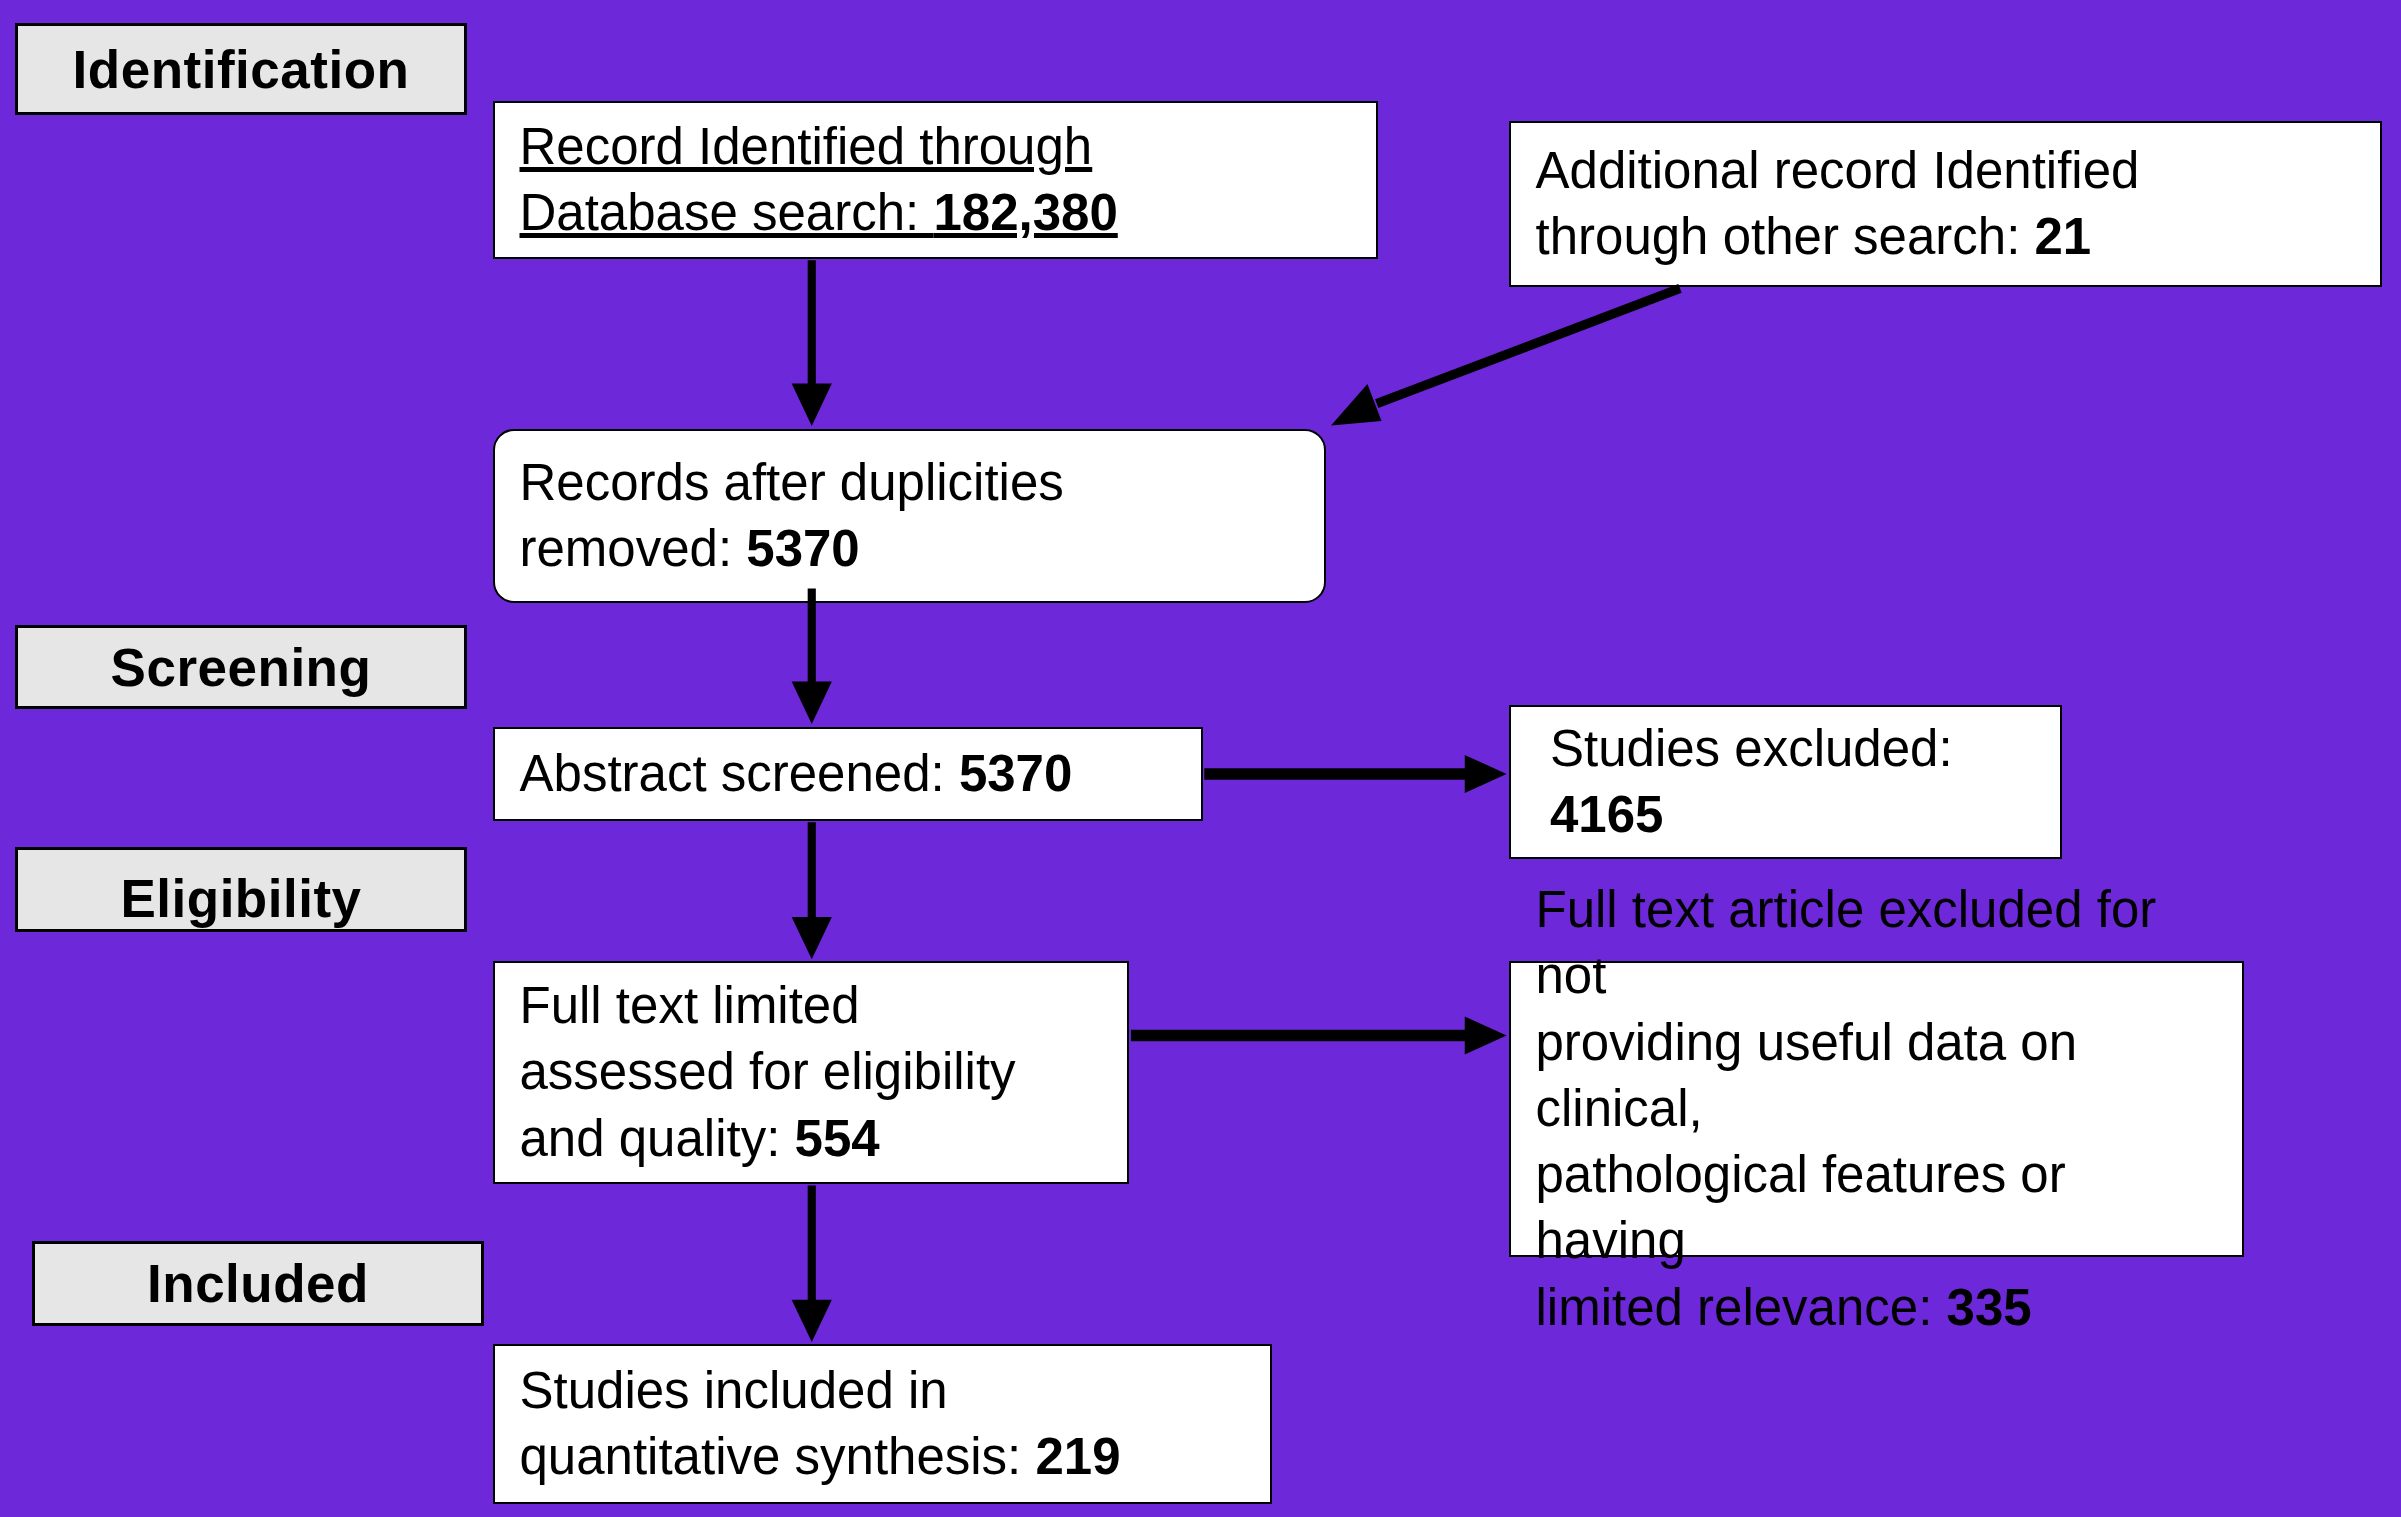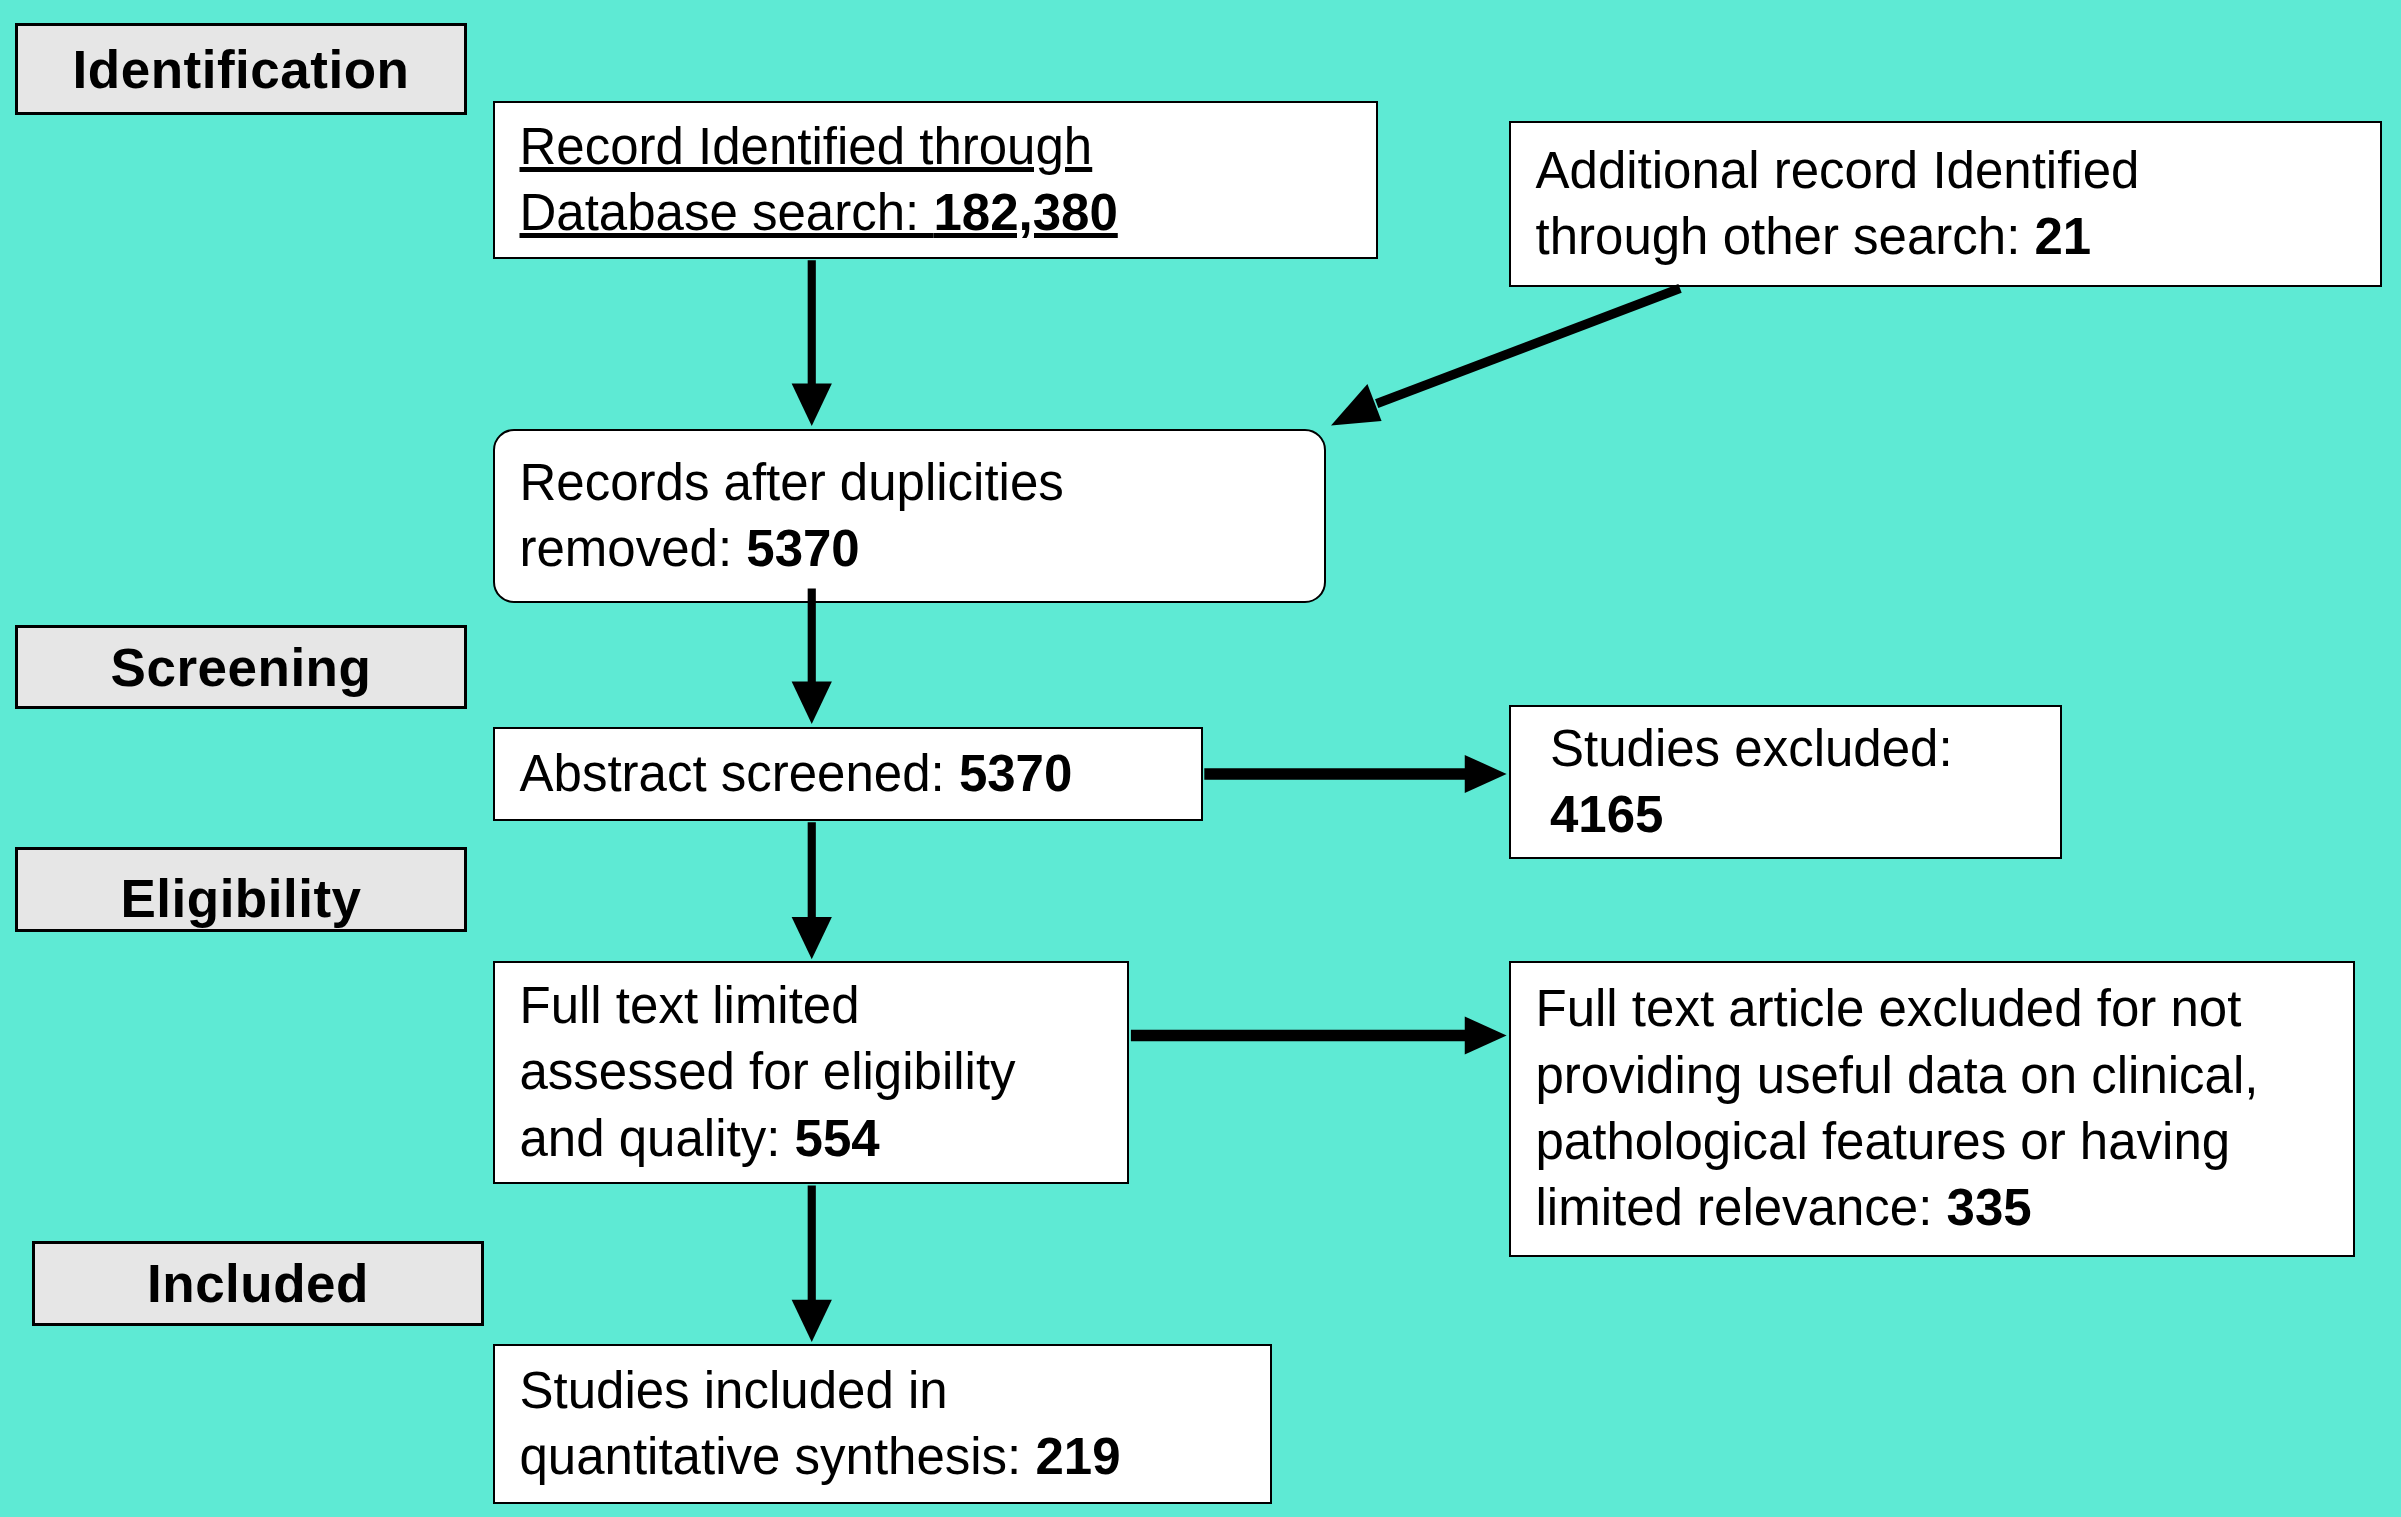--- a/index.html
+++ b/index.html
@@ -4,21 +4,21 @@
 <style>
   html, body {
     margin: 0;
     padding: 0;
     background: #ffffff;
   }
   #canvas {
     position: relative;
     width: 2401px;
     height: 1518px;
-    background: #5eead4;
+    background: #6d28d9;
     font-family: "Liberation Sans", "DejaVu Sans", sans-serif;
     color: #000000;
     overflow: hidden;
   }
   
   .stage {
     position: absolute;
     box-sizing: border-box;
     background: #e6e6e6;
     border: 3.3px solid #000000;
@@ -47,21 +47,21 @@
     padding: 5.4px 19px 5.4px 24.5px;
   }
   .flowbox .txt { white-space: pre-line; }
   .flowbox b { font-weight: bold; }
   #box-record-identified  { left: 493px;  top: 101px;  width: 885px; height: 158px; text-decoration: underline; }
   #box-additional-records { left: 1509px; top: 121px;  width: 873px; height: 166px; }
   #box-after-duplicates   { left: 493px;  top: 429px;  width: 833px; height: 174px; border-radius: 21px; }
   #box-abstract-screened  { left: 493px;  top: 727px; width: 710px; height: 94px; }
   #box-studies-excluded   { left: 1509px; top: 705px; width: 553px; height: 154px; padding-left: 39px; }
   #box-fulltext-assessed  { left: 493px;  top: 961px; width: 636px; height: 223px; }
-  #box-fulltext-excluded  { left: 1509px; top: 961px; width: 846px; height: 296px; }
+  #box-fulltext-excluded  { left: 1509px; top: 961px; width: 735px; height: 296px; }
   #box-included-synthesis { left: 493px;  top: 1344px; width: 779px; height: 160px; }
 
   
   #arrow-layer {
     position: absolute;
     left: 0; top: 0;
     width: 2401px;
     height: 1518px;
   }
   #arrow-layer line  { stroke: #000000; }

